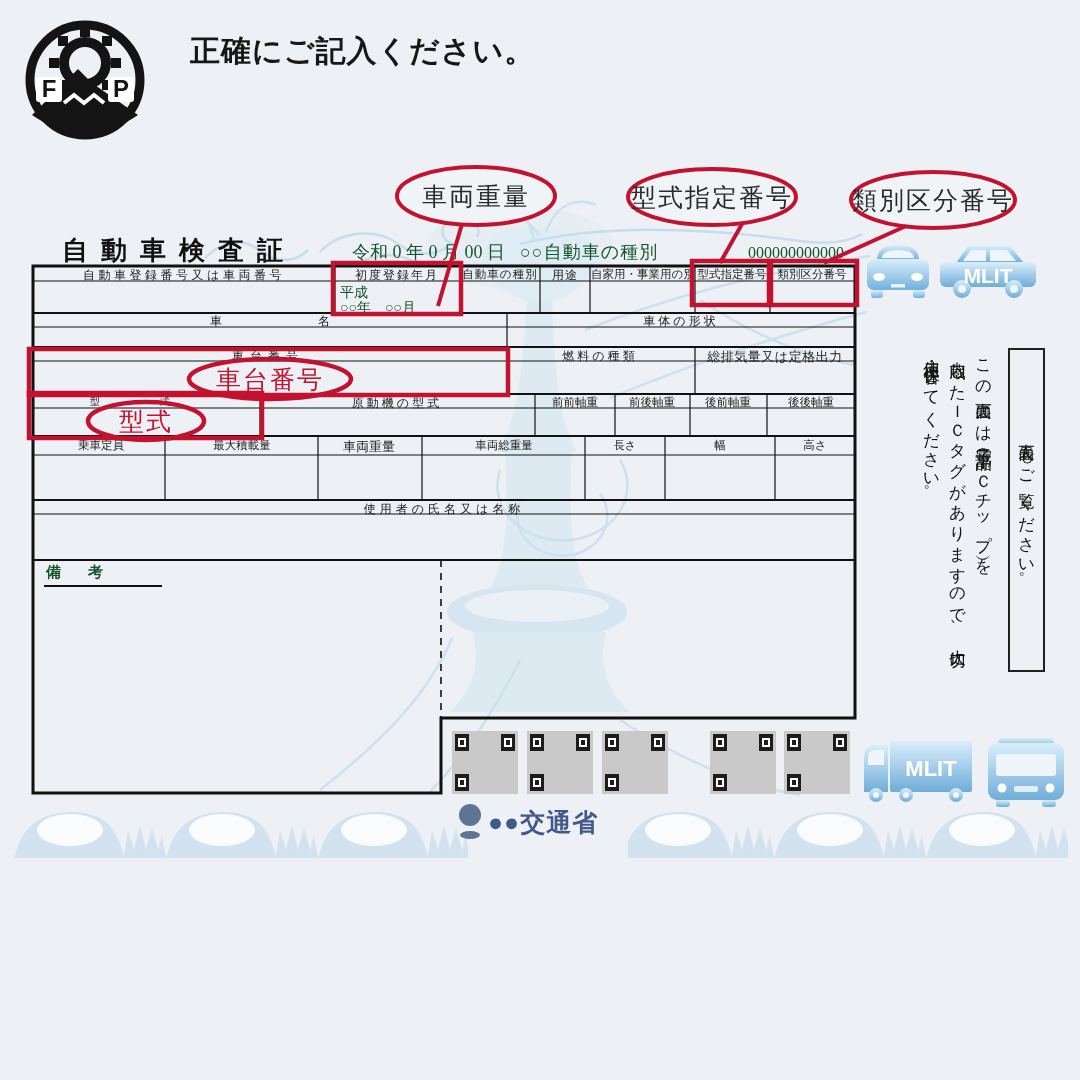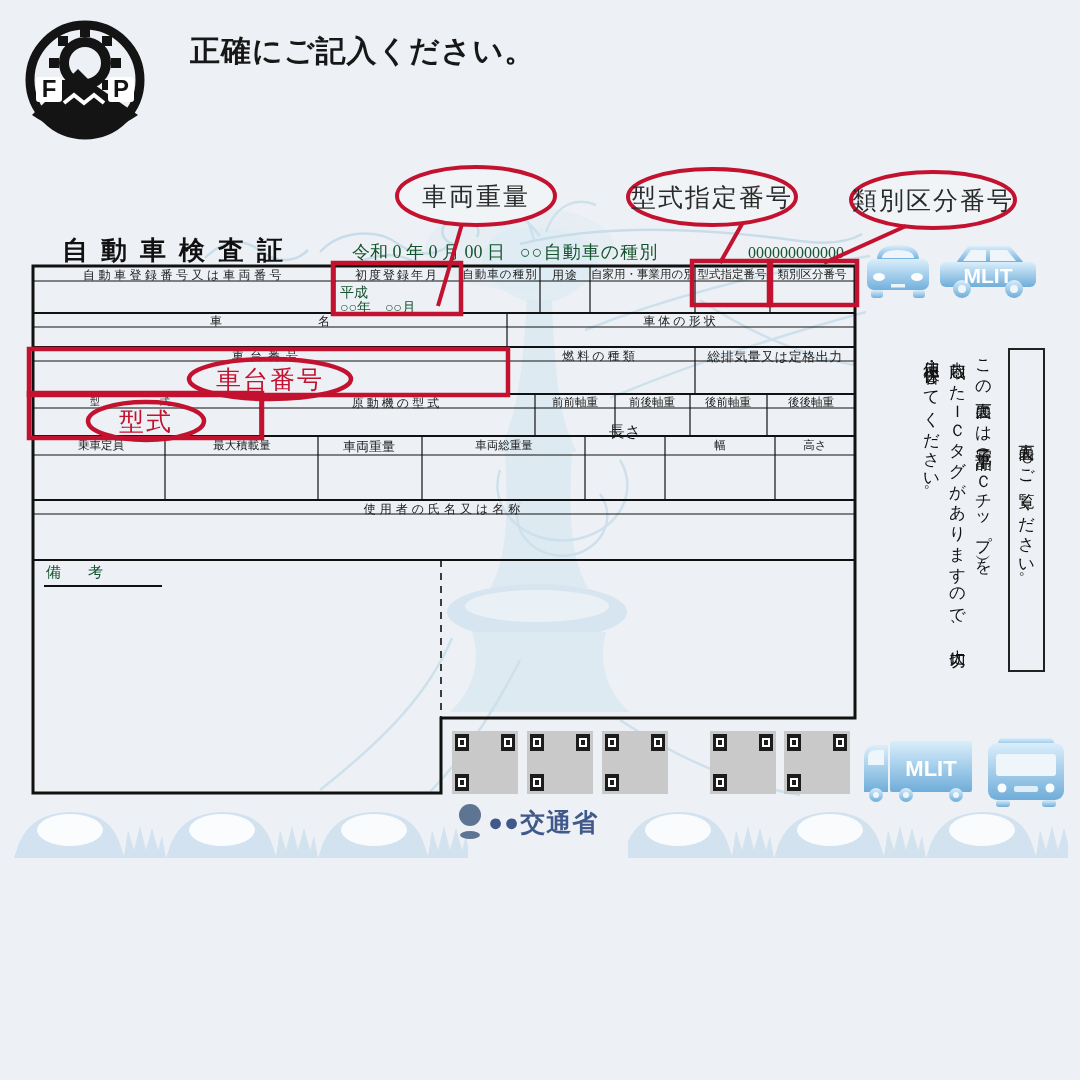--- a/index.html
+++ b/index.html
@@ -183,27 +183,27 @@
   <div class="cl" style="left:397px;top:395px;font-size:12px;letter-spacing:3px">原動機の型式</div>
   <div class="cl" style="left:575px;top:395px;font-size:11.5px">前前軸重</div>
   <div class="cl" style="left:652px;top:395px;font-size:11.5px">前後軸重</div>
   <div class="cl" style="left:728px;top:395px;font-size:11.5px">後前軸重</div>
   <div class="cl" style="left:811px;top:395px;font-size:11.5px">後後軸重</div>
 
   <div class="cl" style="left:101px;top:438px;font-size:11.5px">乗車定員</div>
   <div class="cl" style="left:242px;top:438px;font-size:11.5px">最大積載量</div>
   <div class="cl" style="left:369px;top:438px;font-size:13px">車両重量</div>
   <div class="cl" style="left:504px;top:438px;font-size:11.5px">車両総重量</div>
-  <div class="cl" style="left:625px;top:422px;font-size:16px">長さ</div>
+  <div class="cl" style="left:625px;top:438px;font-size:11px">長さ</div>
   <div class="cl" style="left:720px;top:438px;font-size:11.5px">幅</div>
   <div class="cl" style="left:815px;top:438px;font-size:11.5px">高さ</div>
 
   <div class="cl" style="left:444px;top:501px;font-size:12px;letter-spacing:4px">使用者の氏名又は名称</div>
 
-  <div class="cv" style="left:46px;top:563px;font-size:15px;font-weight:normal;letter-spacing:6px">備　考</div>
+  <div class="cv" style="left:46px;top:563px;font-size:15px;font-weight:bold;letter-spacing:6px">備　考</div>
   <div class="remarks-underline"></div>
 </div>
 
 <div class="qr" style="left:452px">
   <svg width="66" height="63">
       <rect width="66" height="63" fill="#c9c9c9"></rect>
       <g>
         <rect x="3" y="3" width="14" height="17" fill="#1c1c1c"></rect>
         <rect x="6" y="7" width="8" height="9" fill="#fff"></rect>
         <rect x="8" y="9" width="4" height="5" fill="#1c1c1c"></rect>

